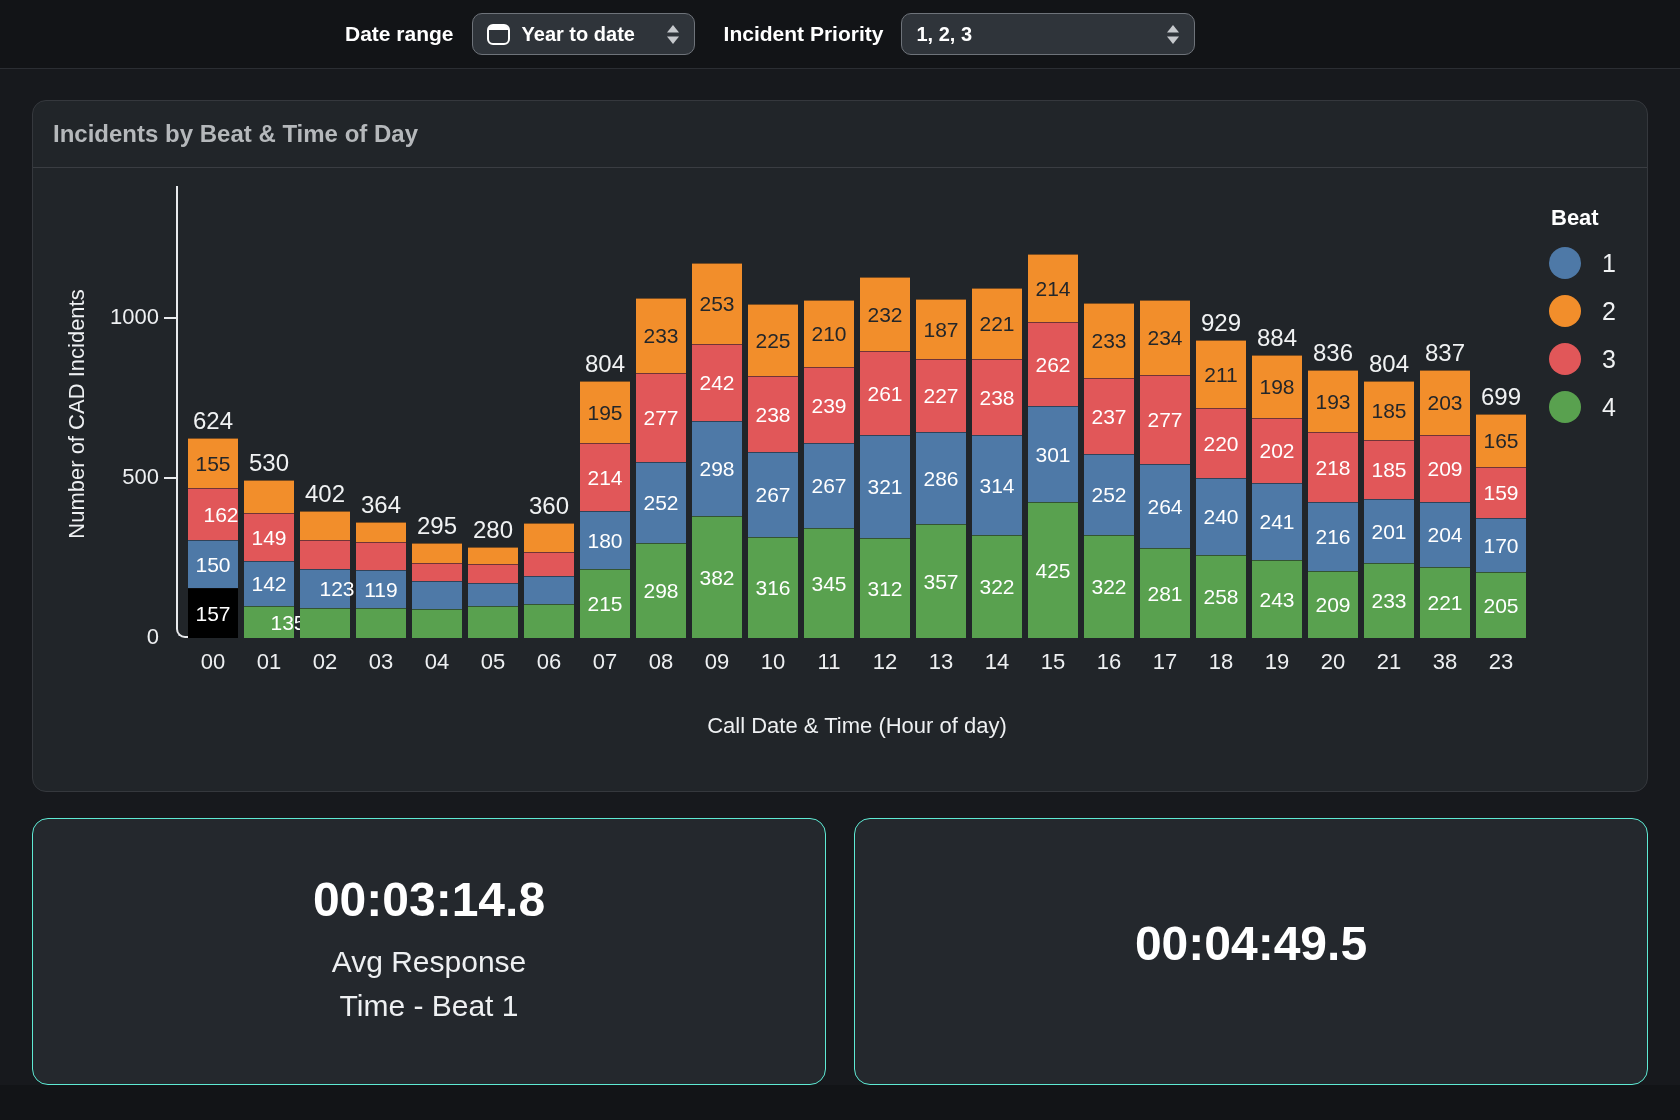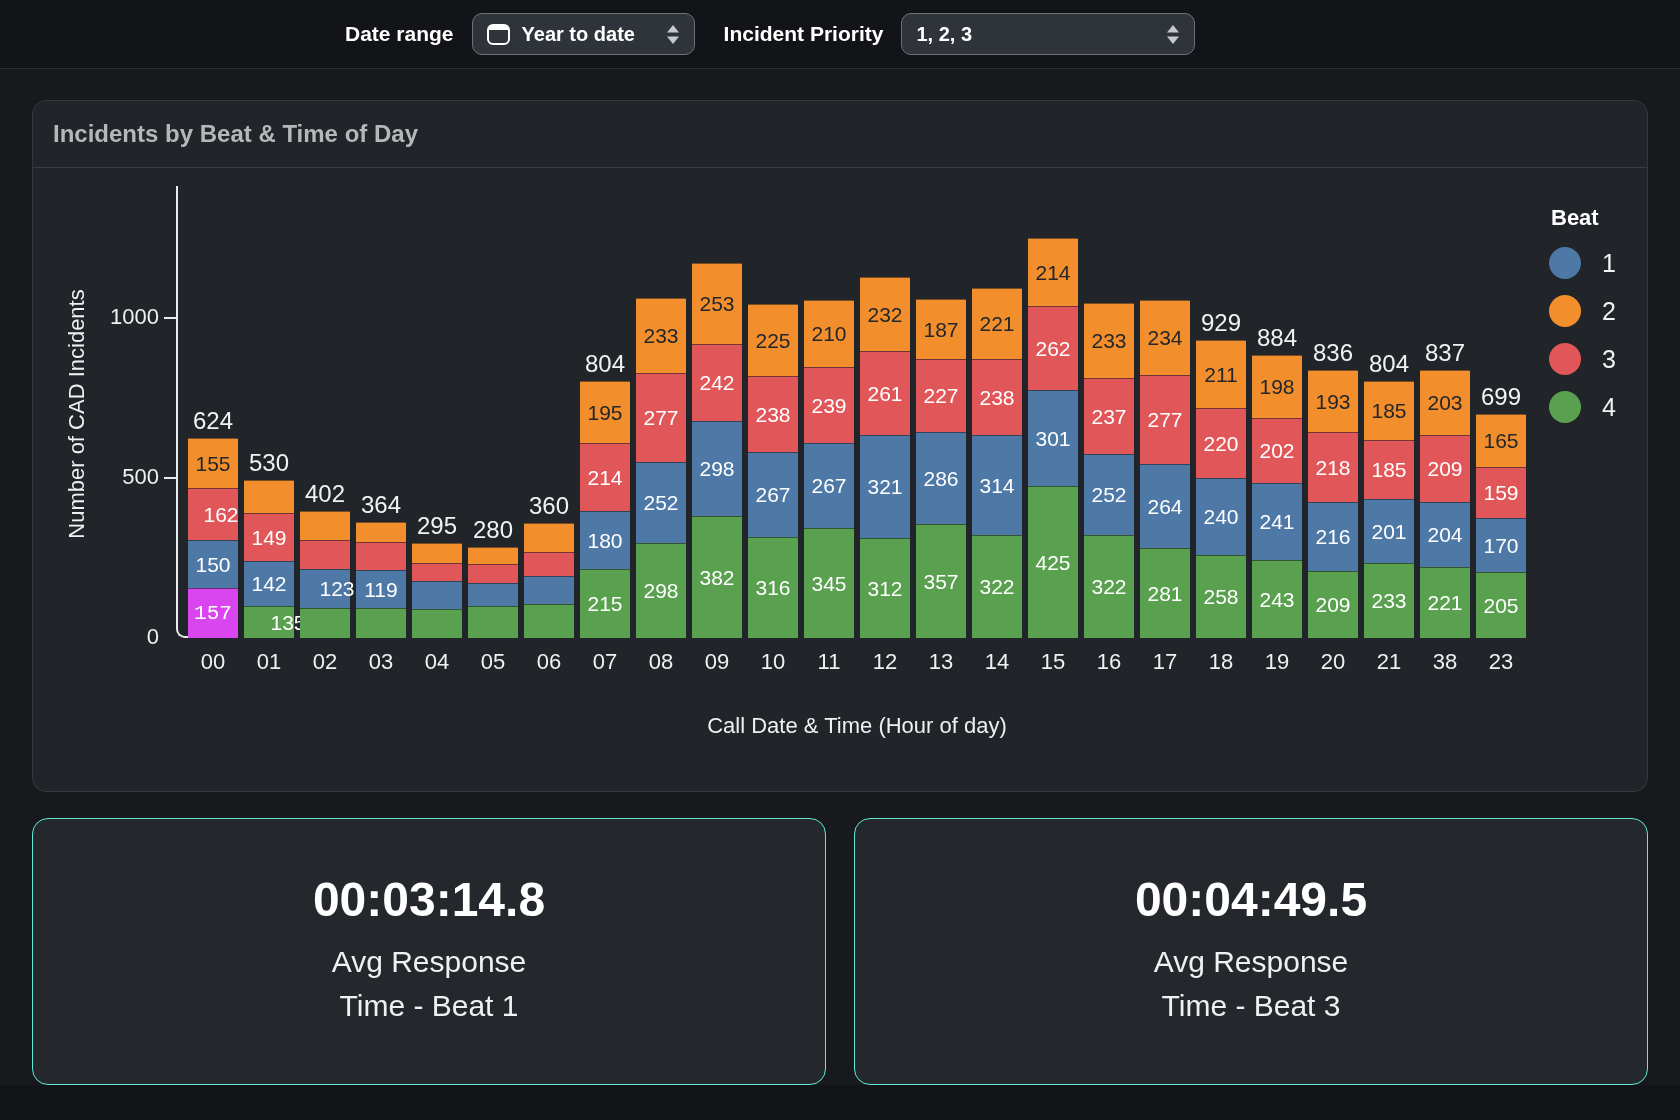--- a/index.html
+++ b/index.html
@@ -135,21 +135,21 @@
         <div class="total-label">624</div>
         <div class="seg" style="height: 50px; background: rgb(242, 142, 43);">
           <span class="seg-label" style="color: rgb(35, 38, 42);">155</span>
         </div>
         <div class="seg" style="height: 52px; background: rgb(225, 87, 89); padding-left: 16px;">
           <span class="seg-label" style="color: rgb(255, 255, 255);">162</span>
         </div>
         <div class="seg" style="height: 48px; background: rgb(78, 121, 167);">
           <span class="seg-label" style="color: rgb(255, 255, 255);">150</span>
         </div>
-        <div class="seg" style="height: 50px; background: #d946ef; font-family: Liberation Mono, monospace;">
+        <div class="seg" style="height: 50px; background: #000000;">
           <span class="seg-label" style="color: rgb(255, 255, 255);">157</span>
         </div>
       </div>
       <div class="bar-col">
         <div class="total-label">530</div>
         <div class="seg" style="height: 33px; background: rgb(242, 142, 43);"></div>
         <div class="seg" style="height: 48px; background: rgb(225, 87, 89);">
           <span class="seg-label" style="color: rgb(255, 255, 255);">149</span>
         </div>
         <div class="seg" style="height: 45px; background: rgb(78, 121, 167);">
@@ -314,21 +314,21 @@
       <div class="bar-col">
         <div class="seg" style="height: 68px; background: rgb(242, 142, 43);">
           <span class="seg-label" style="color: rgb(35, 38, 42);">214</span>
         </div>
         <div class="seg" style="height: 84px; background: rgb(225, 87, 89);">
           <span class="seg-label" style="color: rgb(255, 255, 255);">262</span>
         </div>
         <div class="seg" style="height: 96px; background: rgb(78, 121, 167);">
           <span class="seg-label" style="color: rgb(255, 255, 255);">301</span>
         </div>
-        <div class="seg" style="height: 152px; background: rgb(89, 161, 79);">
+        <div class="seg" style="height: 136px; background: rgb(89, 161, 79);">
           <span class="seg-label" style="color: rgb(255, 255, 255);">425</span>
         </div>
       </div>
       <div class="bar-col">
         <div class="seg" style="height: 75px; background: rgb(242, 142, 43);">
           <span class="seg-label" style="color: rgb(35, 38, 42);">233</span>
         </div>
         <div class="seg" style="height: 76px; background: rgb(225, 87, 89);">
           <span class="seg-label" style="color: rgb(255, 255, 255);">237</span>
         </div>
@@ -495,15 +495,14 @@
   </div>
 </div>
 
 <div class="stats-row">
   <div class="stat-card">
     <div class="stat-value">00:03:14.8</div>
     <div class="stat-label">Avg Response Time - Beat 1</div>
   </div>
   <div class="stat-card">
     <div class="stat-value">00:04:49.5</div>
-    <div class="stat-label">Avg Response Time - Beat 3</div>
   </div>
 </div>
 
 </body></html>

